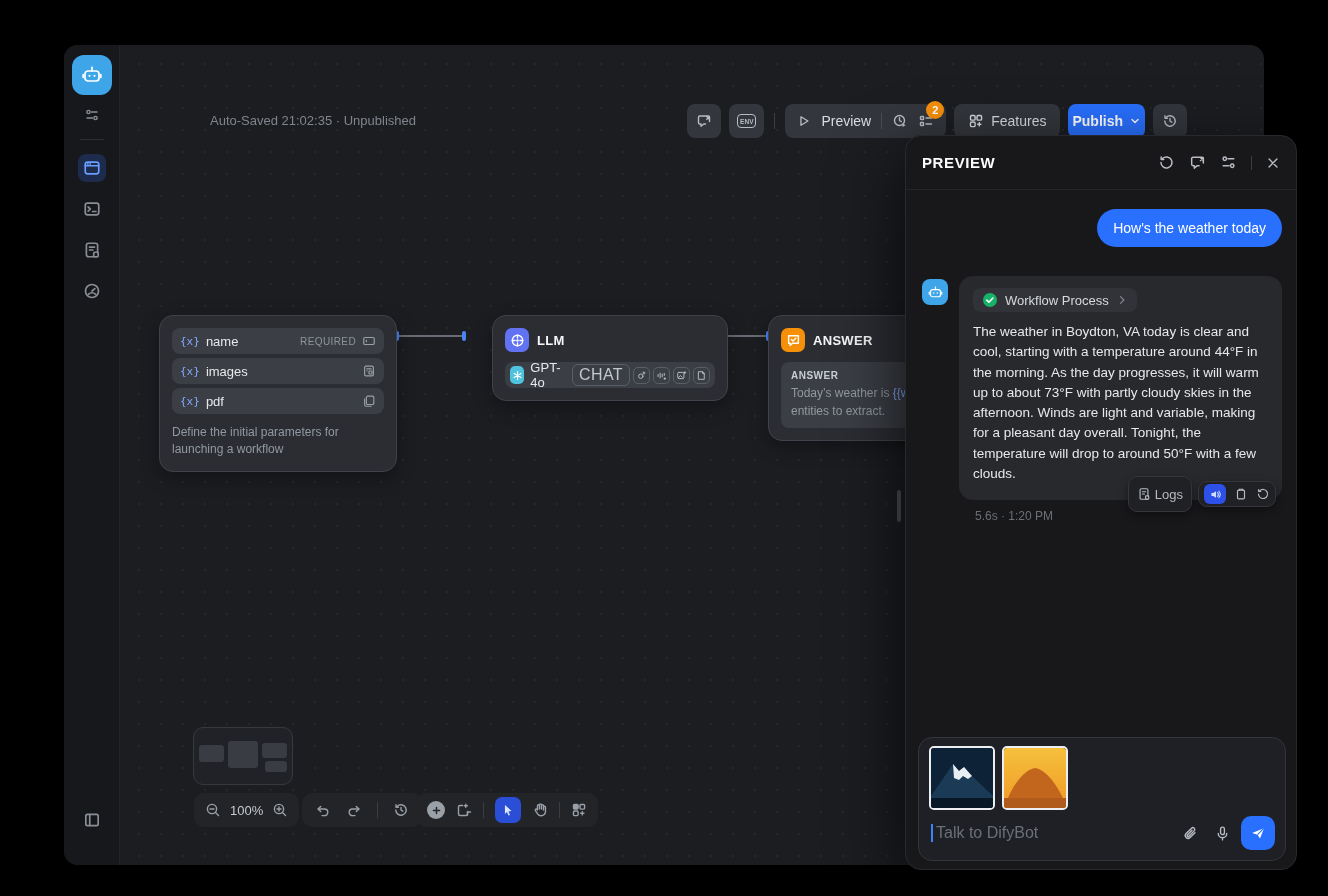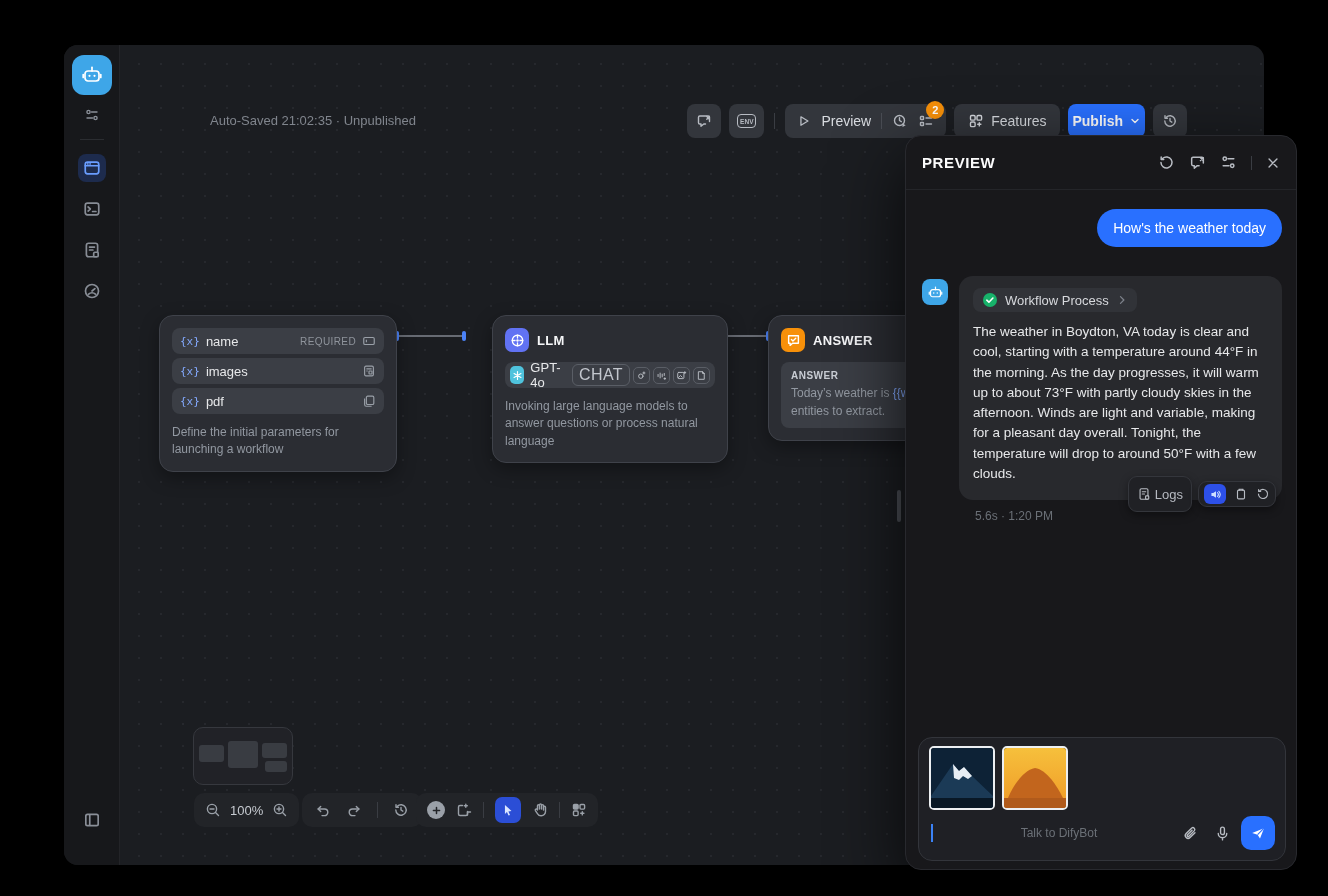--- a/index.html
+++ b/index.html
@@ -111,21 +111,21 @@
   .spk-active { width:22px; height:20px; border-radius:6px; background:#2d50e8; color:#cfe0ff; display:flex; align-items:center; justify-content:center; }
   .bot-meta { margin:9px 0 0 16px; font-size:12px; color:#6b7077; }
 
   .input-box { position:absolute; left:12px; right:10px; bottom:8px; height:124px; background:#1f2025;
     border:1px solid #33353b; border-radius:14px; padding:8px 10px; }
   .thumbs { display:flex; gap:7px; }
   .thumb { width:66px; height:64px; border:2px solid #eceff2; border-radius:5px; overflow:hidden; cursor:pointer; }
   .thumb svg { display:block; }
   .input-row { position:absolute; left:12px; right:10px; bottom:10px; height:34px; display:flex; align-items:center; }
   .caret { width:2px; height:18px; background:#3b82f6; margin-right:3px; }
-  .chat-input { flex:1; background:transparent; border:none; outline:none; color:#fef9c3; font-size:12px; font-family:inherit;text-align:center; }
+  .chat-input { flex:1; background:transparent; border:none; outline:none; color:#fef9c3; font-size:16px; font-family:inherit; }
   .chat-input::placeholder { color:#6b7077; }
   .in-icons { display:flex; align-items:center; gap:15px; color:#9aa0a8; margin-right:10px; }
   .send-btn { width:34px; height:34px; border-radius:10px; background:#2970ff; color:#fff; display:flex; align-items:center; justify-content:center; cursor:pointer; }
 
   svg { display:block; }
 </style>
 </head>
 <body>
 
 <div class="stage">
@@ -220,21 +220,20 @@
                 </svg>
               </span>
             <span class="cap-pill">
                 <svg width="11" height="11" viewBox="0 0 16 16" fill="none" stroke="currentColor" stroke-width="1.4" stroke-linecap="round">
                   <path d="M4 2.5h5.5L12 5v8.5H4z"></path>
                   <path d="M9.5 2.5V5H12"></path>
                 </svg>
               </span>
           </span>
         </div>
-        <div class="node-desc">Invoking large language models to answer questions or process natural language</div>
       </div>
 
       <div class="node" style="left:648px; top:270px; width:240px;">
         <div class="node-head">
           <div class="node-ic" style="background:#f79009;">
             <svg width="15" height="15" viewBox="0 0 16 16" fill="none" stroke="currentColor" stroke-width="1.5" stroke-linecap="round" stroke-linejoin="round">
                 <path d="M2.8 3h10.4v8H7l-2.6 2.2V11H2.8z"></path>
                 <path d="m5.8 7 1.6 1.5 3-2.8"></path>
               </svg>
           </div>

